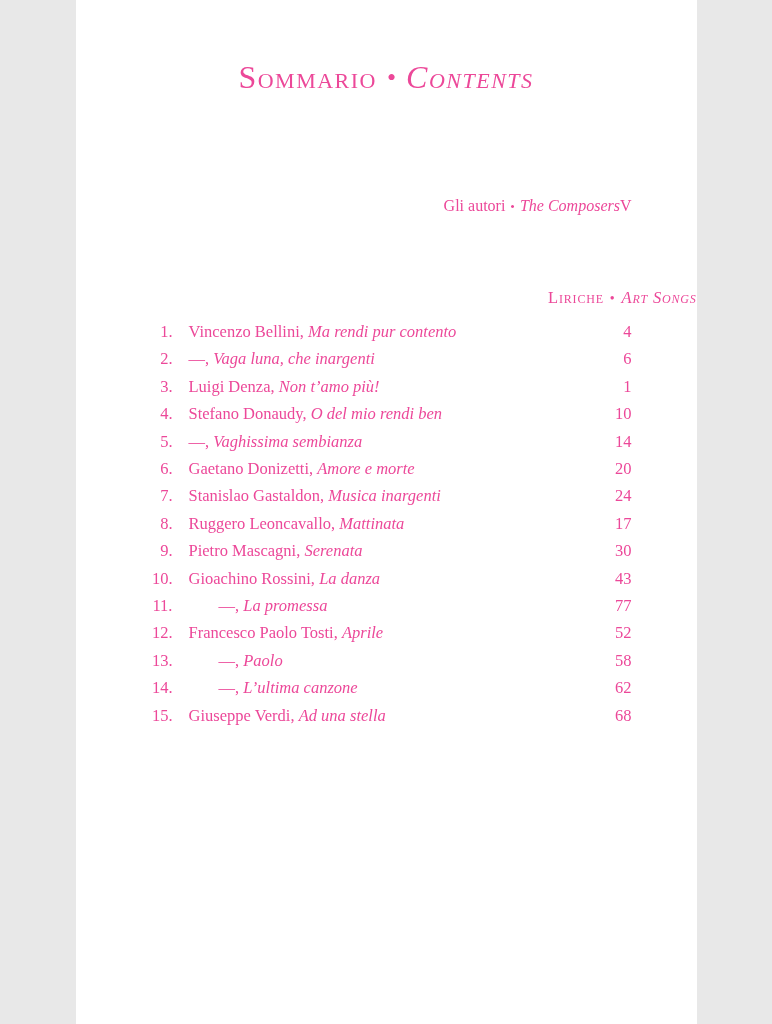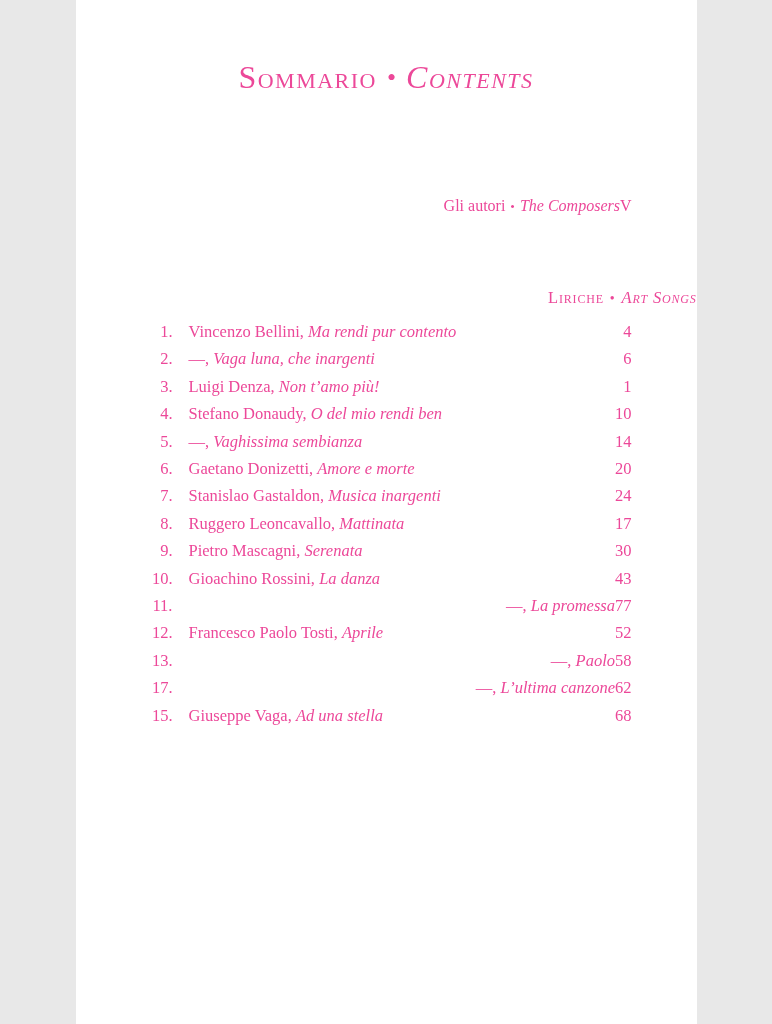--- a/index.html
+++ b/index.html
@@ -78,21 +78,21 @@
   .entry-num {
     width: 32px;
     flex: 0 0 32px;
     text-align: right;
   }
   .entry-text {
     flex: 1 1 auto;
     padding-left: 16px;
     overflow: hidden;
   }
-  .entry-text.indented { padding-left: 46px; text-align: right; }
+  .entry-text.indented { padding-left: 46px; }
   .entry-page {
     flex: 0 0 auto;
     text-align: right;
   }
 </style>
 </head>
 <body>
 
 <div class="page">
 
@@ -185,25 +185,25 @@
     <span class="entry-page">52</span>
   </div>
 
   <div class="entry-row">
     <span class="entry-num">13.</span>
     <span class="entry-text indented"><span>—,</span> <span class="it">Paolo</span></span>
     <span class="entry-page">58</span>
   </div>
 
   <div class="entry-row">
-    <span class="entry-num">17.</span>
+    <span class="entry-num">14.</span>
     <span class="entry-text indented"><span>—,</span> <span class="it">L’ultima canzone</span></span>
     <span class="entry-page">62</span>
   </div>
 
   <div class="entry-row">
     <span class="entry-num">15.</span>
-    <span class="entry-text"><span>Giuseppe Vaga,</span> <span class="it">Ad una stella</span></span>
+    <span class="entry-text"><span>Giuseppe Verdi,</span> <span class="it">Ad una stella</span></span>
     <span class="entry-page">68</span>
   </div>
 </div>
 
 </div>
 
 </body></html>

